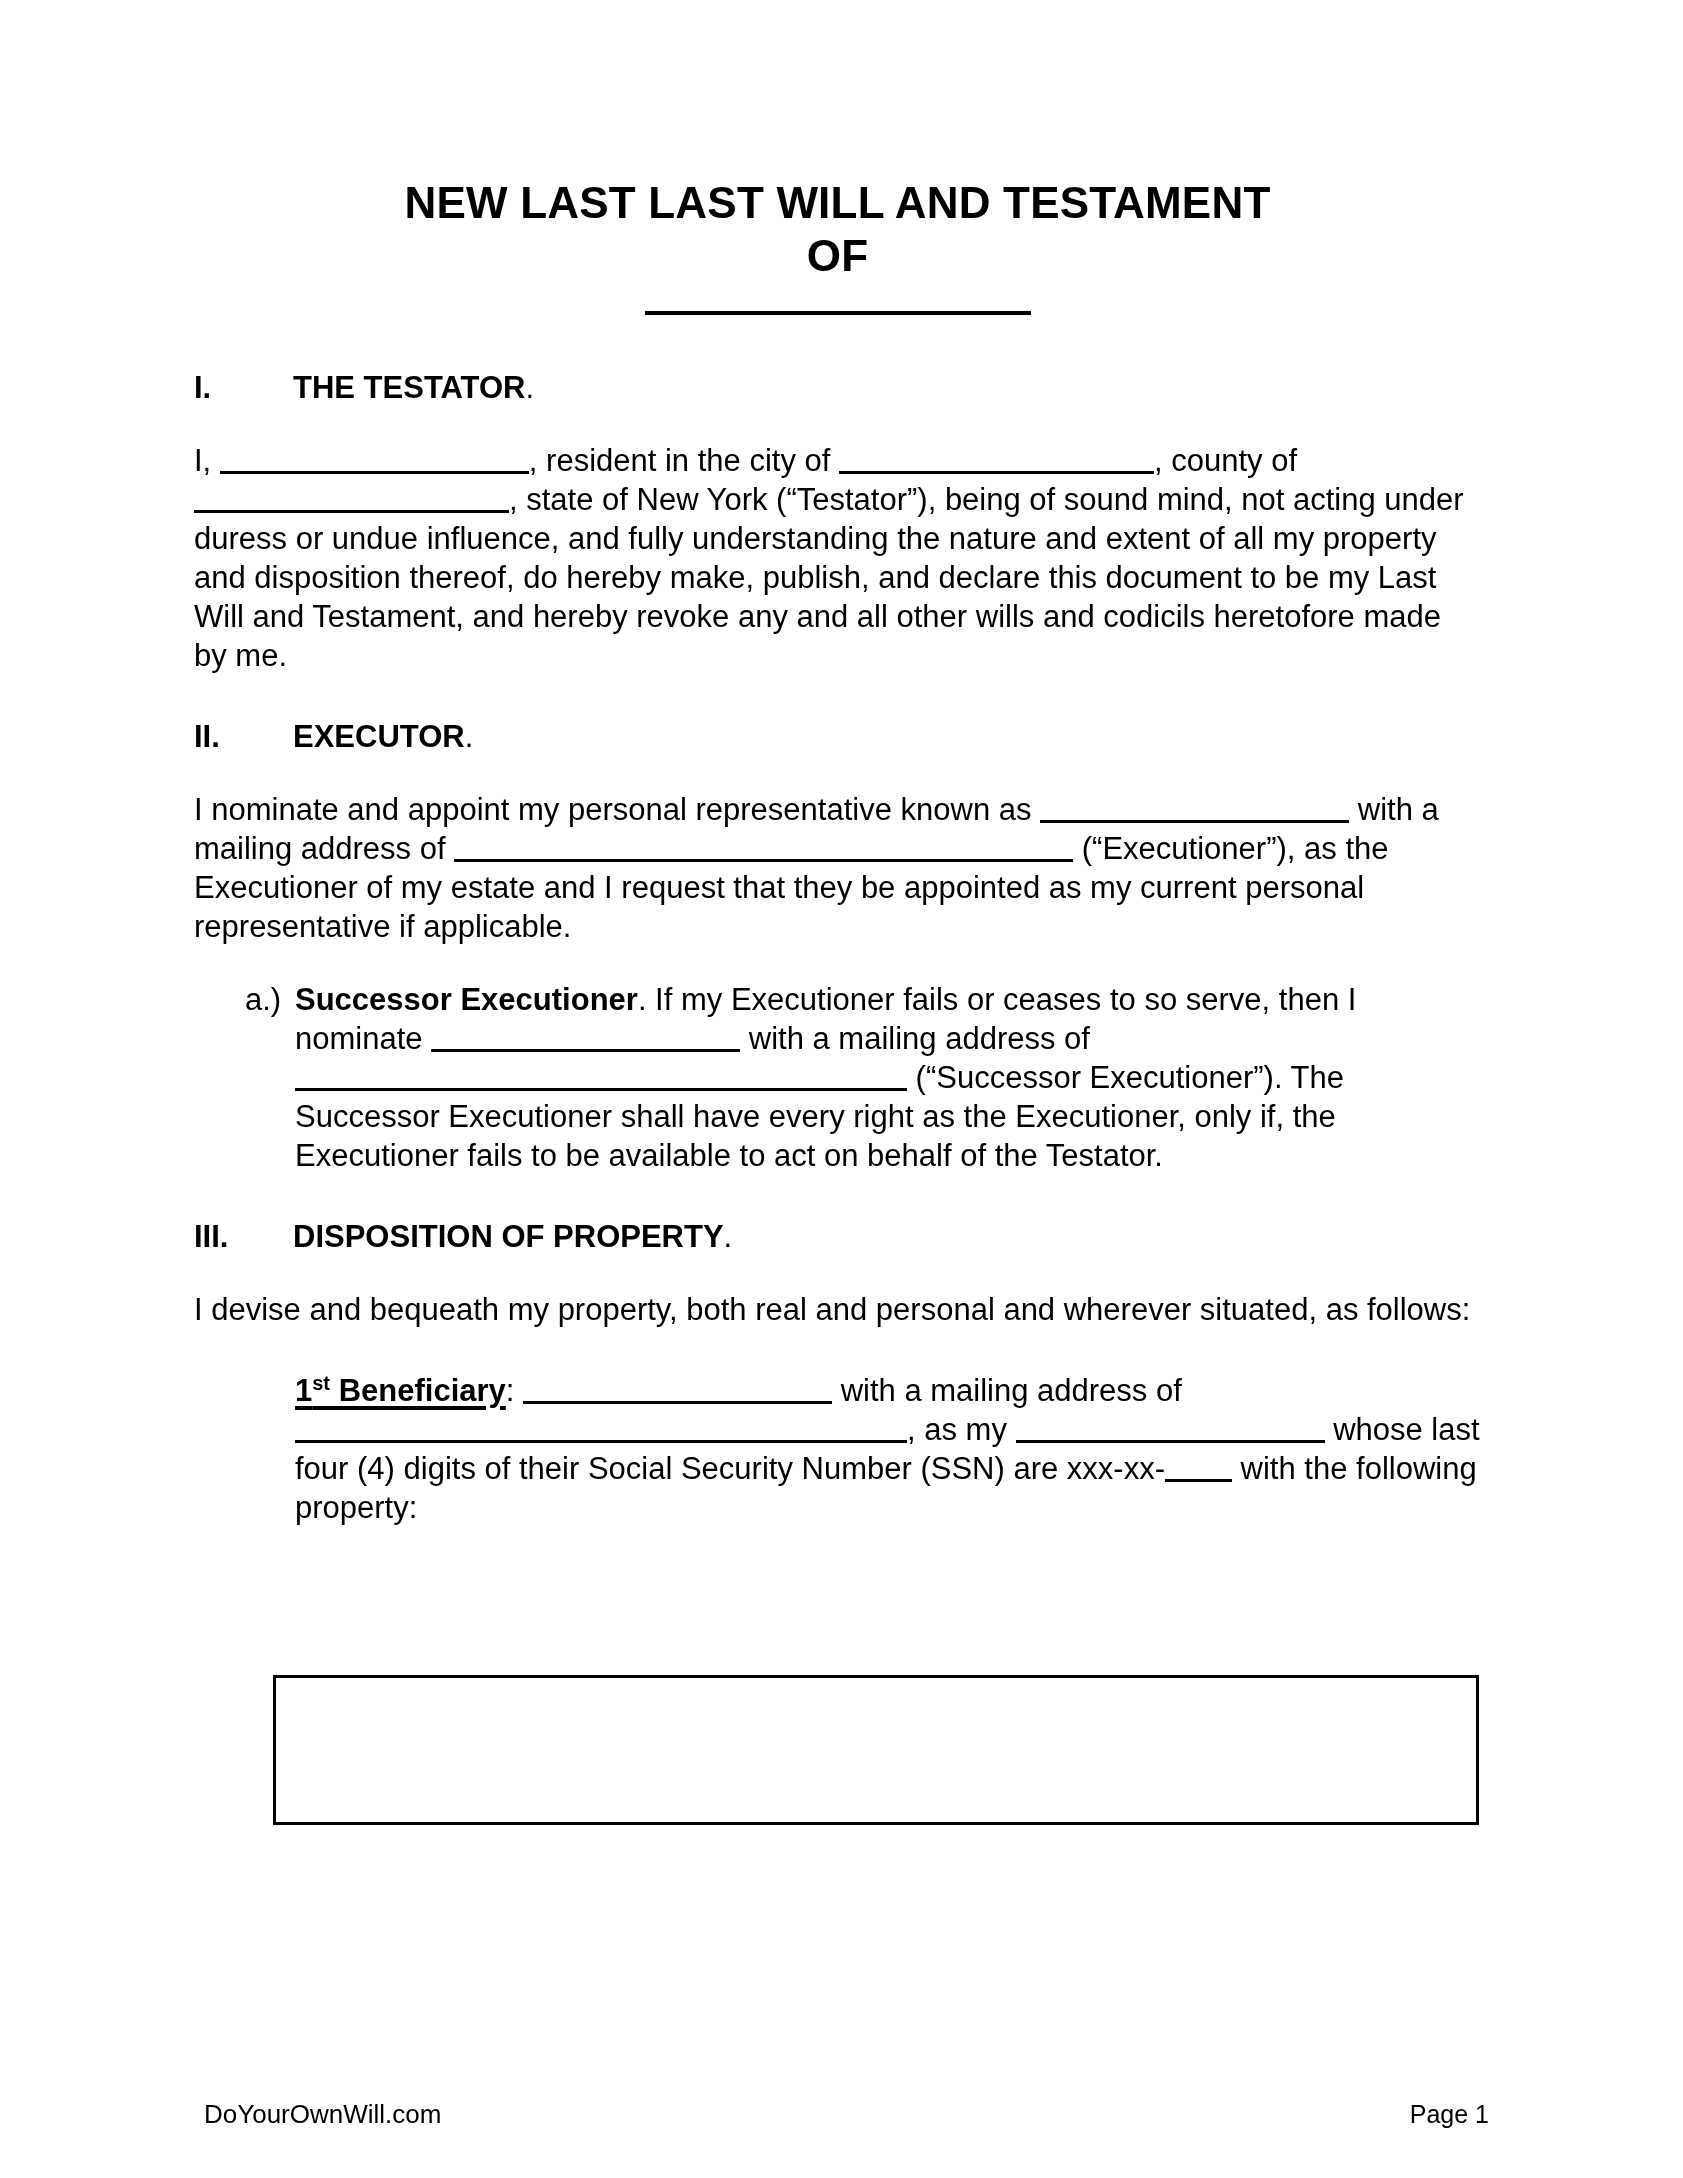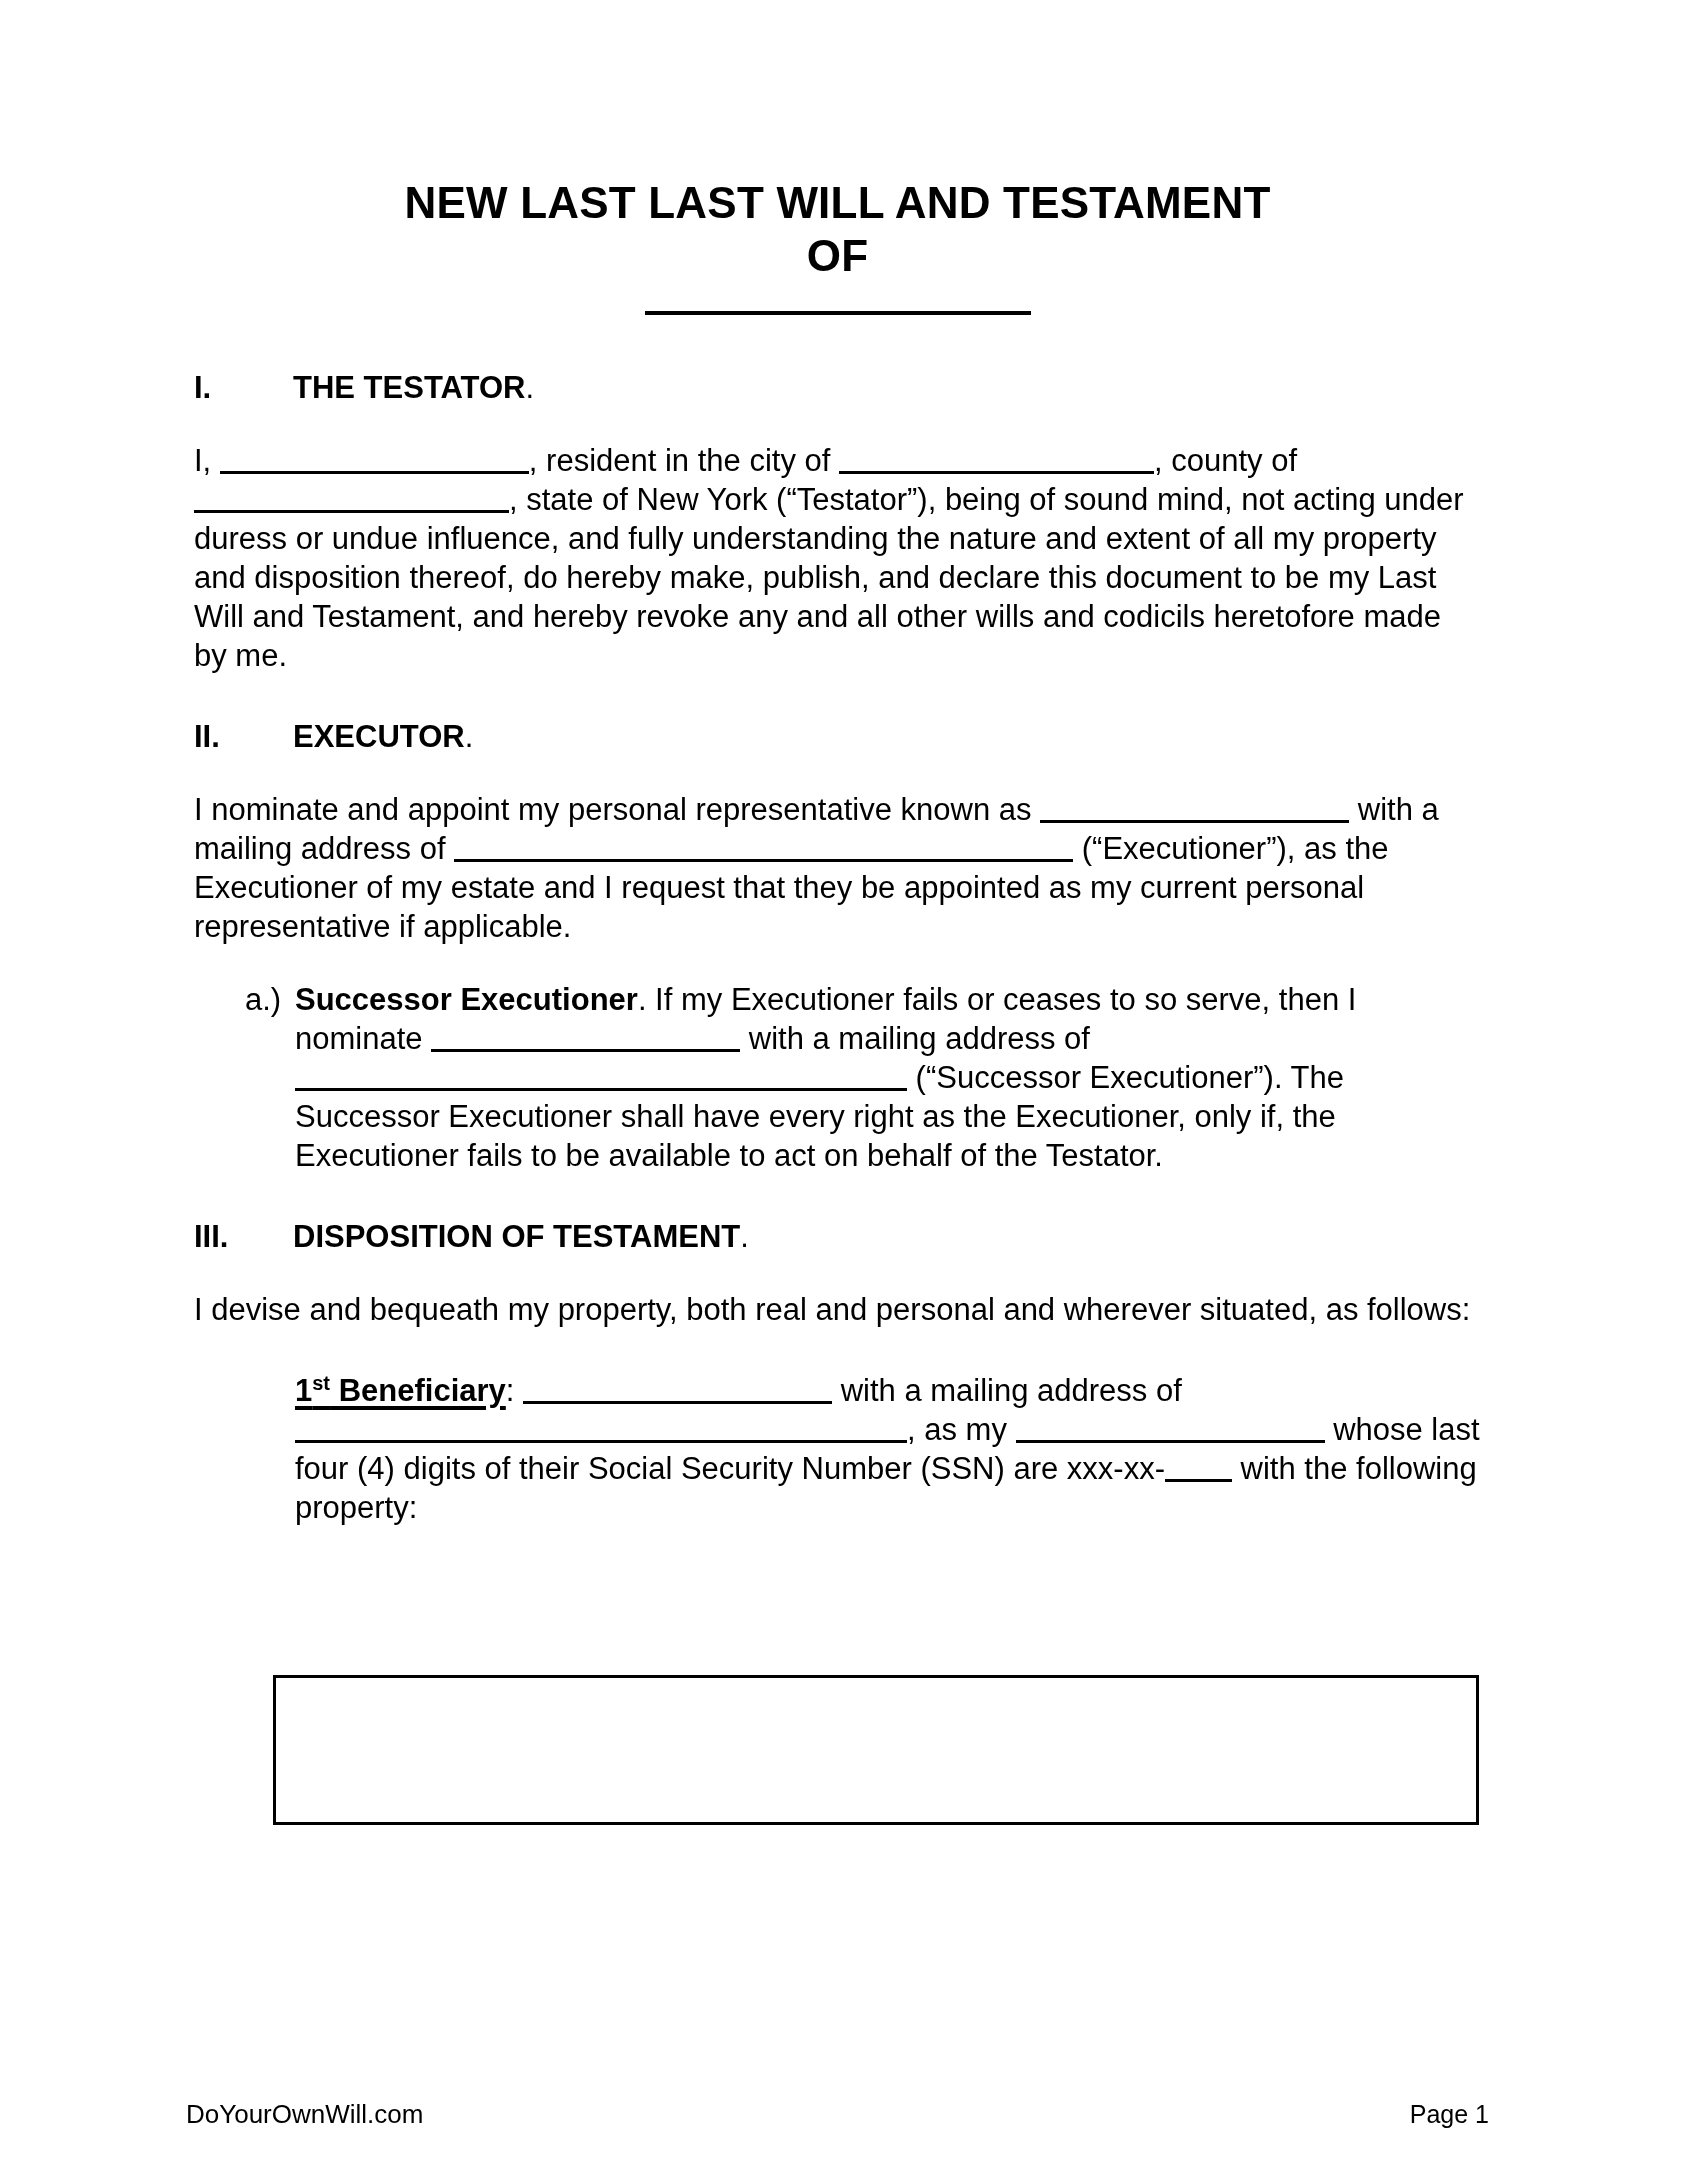--- a/index.html
+++ b/index.html
@@ -137,21 +137,21 @@
     width: 1206px;
     height: 150px;
     border: 3px solid #000;
     box-sizing: border-box;
     background: #ffffff;
   }
 
   
   .footer {
     position: absolute;
-    left: 186px;
+    left: 204px;
     right: 194px;
     top: 2052px;
     display: flex;
     justify-content: space-between;
     align-items: baseline;
     font-size: 26px;
     line-height: 32px;
     gap: 30px;
   }
   .footer-right { font-size: 25px; margin-top: 46px; }
@@ -189,21 +189,21 @@
     <div class="para"><span>I nominate and appoint my personal representative known as </span><span class="blank b-exec"></span><span> with a mailing address of </span><span class="blank b-addr"></span><span> (“Executioner”), as the Executioner of my estate and I request that they be appointed as my current personal representative if applicable.</span></div>
 
     <div class="gap-md"></div>
 
     <div class="subitem">
       <span class="marker">a.)</span><span class="bold">Successor Executioner</span><span>. If my Executioner fails or ceases to so serve, then I nominate </span><span class="blank b-succ-name"></span><span> with a mailing address of </span><span class="blank b-succ-addr"></span><span> (“Successor Executioner”). The Successor Executioner shall have every right as the Executioner, only if, the Executioner fails to be available to act on behalf of the Testator.</span>
     </div>
 
     <div class="gap-lg"></div>
 
-    <div class="section-head"><span class="numeral">III.</span><span>DISPOSITION OF TESTAMENT</span><span class="period">.</span></div>
+    <div class="section-head"><span class="numeral">III.</span><span>DISPOSITION OF PROPERTY</span><span class="period">.</span></div>
 
     <div class="gap-md"></div>
 
     <div class="para"><span>I devise and bequeath my property, both real and personal and wherever situated, as follows:</span></div>
 
     <div class="gap-lg"></div>
 
     <div class="benef-block"><span class="benef-label"><span>1</span><sup>st</sup><span> Beneficiary</span></span><span>: </span><span class="blank b-ben-name"></span><span> with a mailing address of </span><span class="blank b-ben-addr"></span><span>, as my </span><span class="blank b-ben-rel"></span><span> whose last four (4) digits of their Social Security Number (SSN) are xxx-xx-</span><span class="blank b-ssn"></span><span> with the following property:</span></div>
 
   </div>

